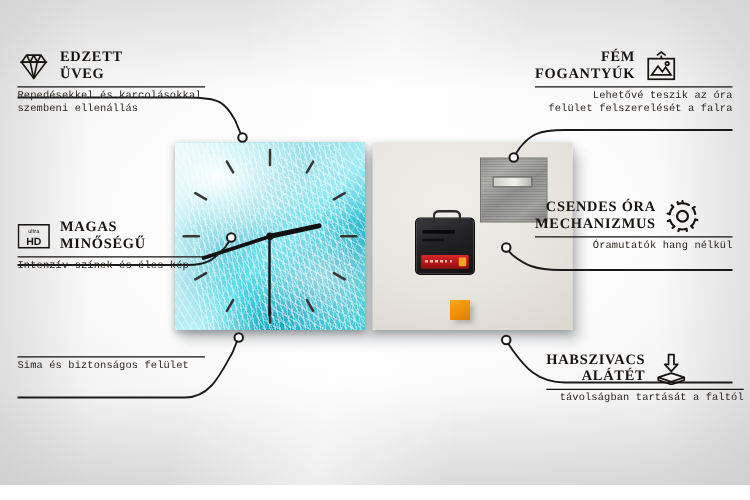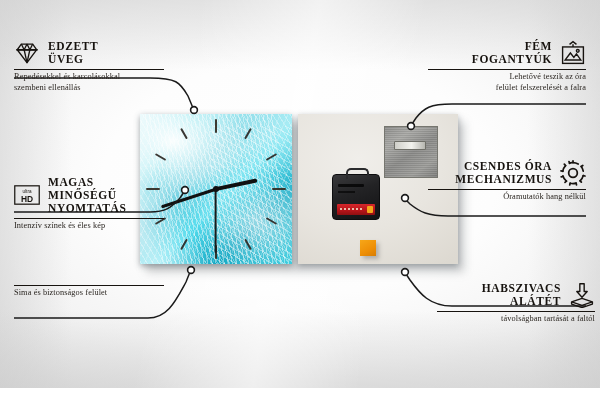--- a/index.html
+++ b/index.html
@@ -123,27 +123,27 @@
   
   .callout{position:absolute;}
   .co-head{display:flex;align-items:center;gap:8px;}
   .co-title{
     font-family:"Liberation Serif",serif;
     font-size:11.5px;letter-spacing:.6px;color:#17130f;font-weight:700;
     line-height:1.12;text-transform:uppercase;
   }
   .co-rule{height:1px;background:#17130f;margin:3px 0 2px;}
   .co-sub{
-    font-family:Liberation Serif, serif;
+    font-family:Liberation Mono, monospace;
     font-size:8.3px;color:#2a2520;line-height:1.3;letter-spacing:.1px;
   }
   .left .co-head{justify-content:flex-start;}
   .left .co-title{text-align:left;}
   .left .co-sub{text-align:left;}
-  .right .co-head{justify-content:flex-end;}
+  .right .co-head{}
   .right .co-title{text-align:right;}
   .right .co-sub{text-align:right;}
   .ico{width:26px;height:26px;flex:0 0 26px;display:block;}
   .ico svg{display:block;width:26px;height:26px;}
 
   #c-edzett   {left:14px;  top:40px;  width:150px;}
   #c-hd       {left:14px;  top:176px; width:150px;}
   #c-csiszolt {left:14px;  top:282px; width:150px;}
   #c-fem      {right:14px; top:40px;  width:158px;}
   #c-csendes  {right:14px; top:160px; width:158px;}
@@ -275,21 +275,20 @@
     <div class="co-head">
       <span class="ico">
         <svg viewBox="0 0 34 26">
           <rect x="1" y="1" width="32" height="24" fill="none" stroke="#17130f" stroke-width="1.6"></rect>
           <text x="17" y="10" font-family="Liberation Sans, sans-serif" font-size="6" text-anchor="middle" fill="#17130f">ultra</text>
           <text x="17" y="22" font-family="Liberation Sans, sans-serif" font-size="11" font-weight="bold" text-anchor="middle" fill="#17130f">HD</text>
         </svg>
       </span>
       <div>
         <div class="co-title">MAGAS MINŐSÉGŰ</div>
-        <div class="co-title">NYOMTATÁS</div>
       </div>
     </div>
     <div class="co-rule"></div>
     <div class="co-sub">Intenzív színek és éles kép</div>
   </div>
 
   <div class="callout left" id="c-csiszolt">
     <div class="co-rule"></div>
     <div class="co-sub">Sima és biztonságos felület</div>
   </div>

